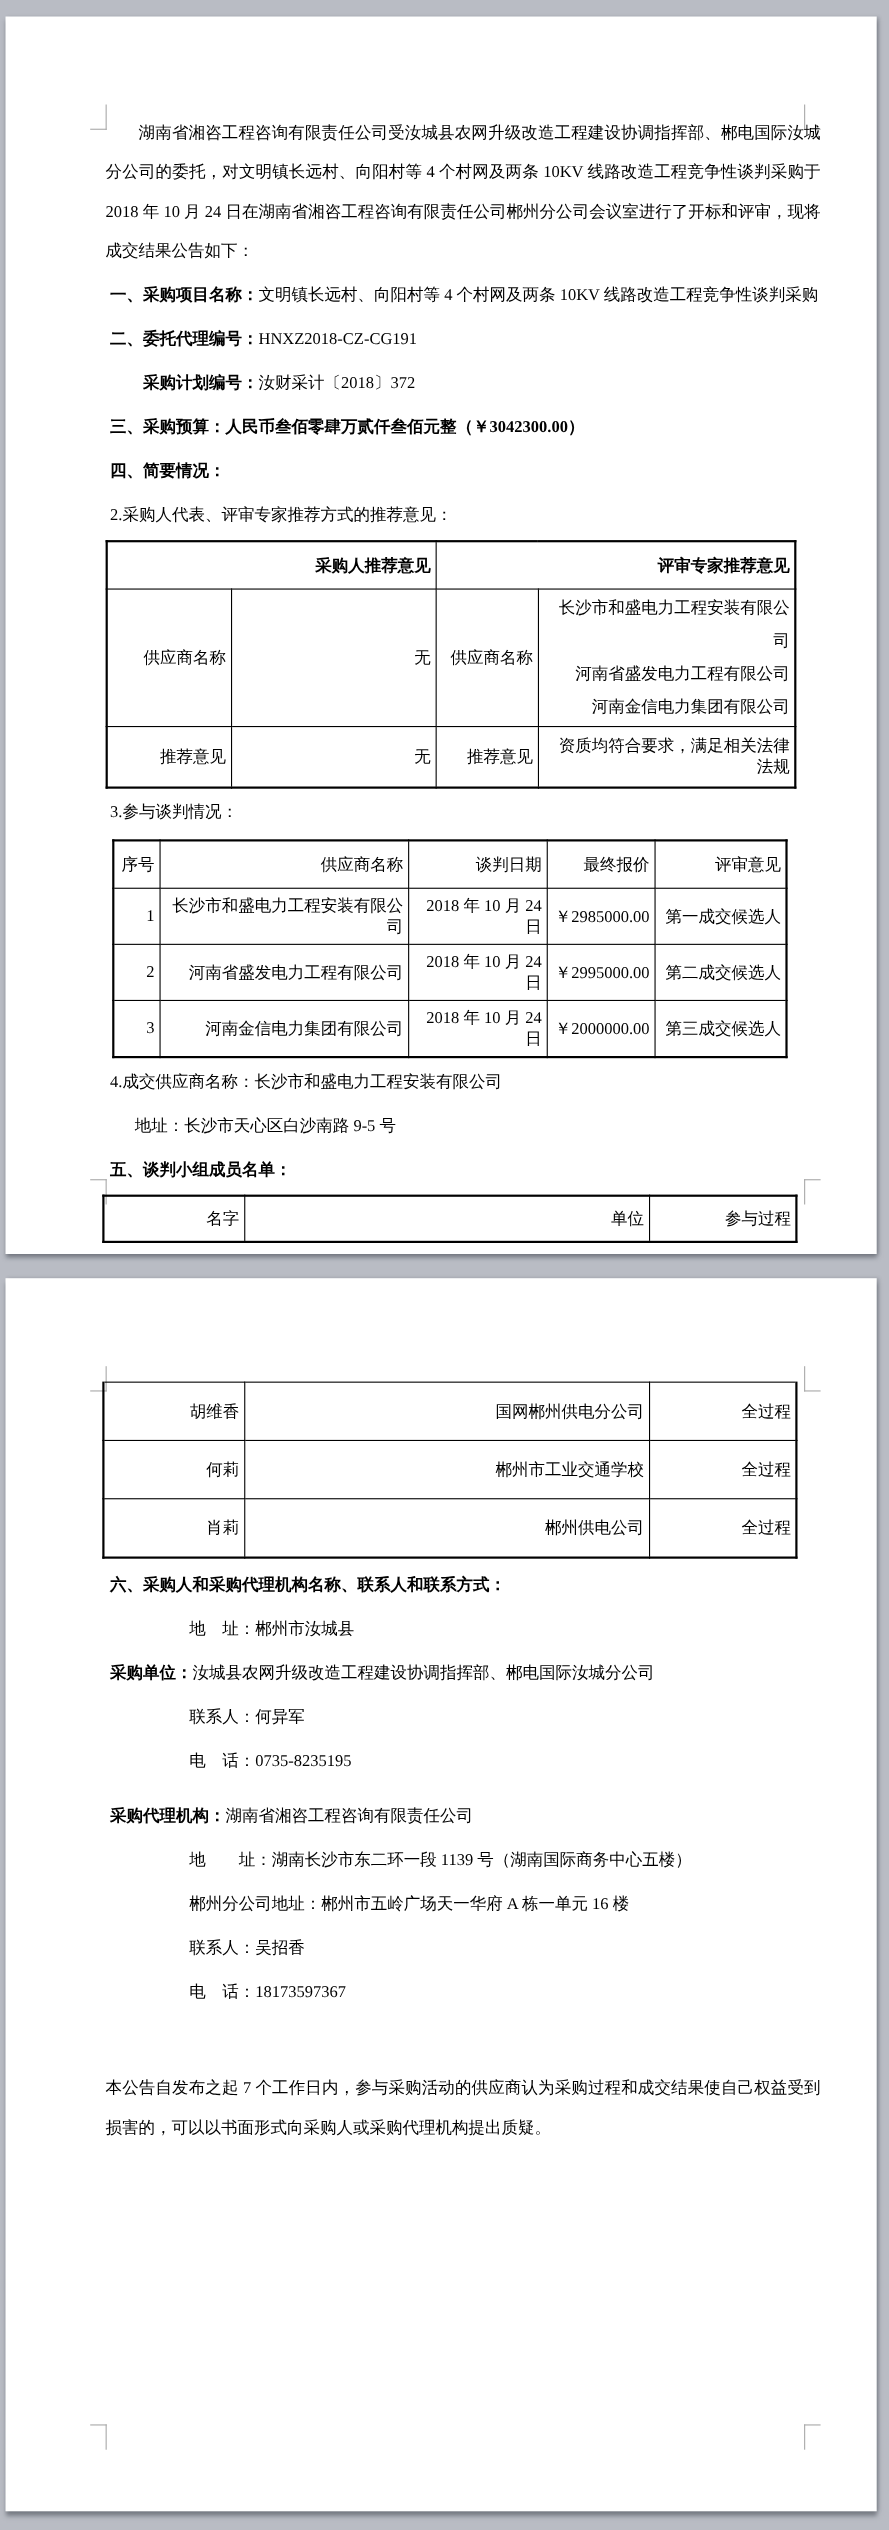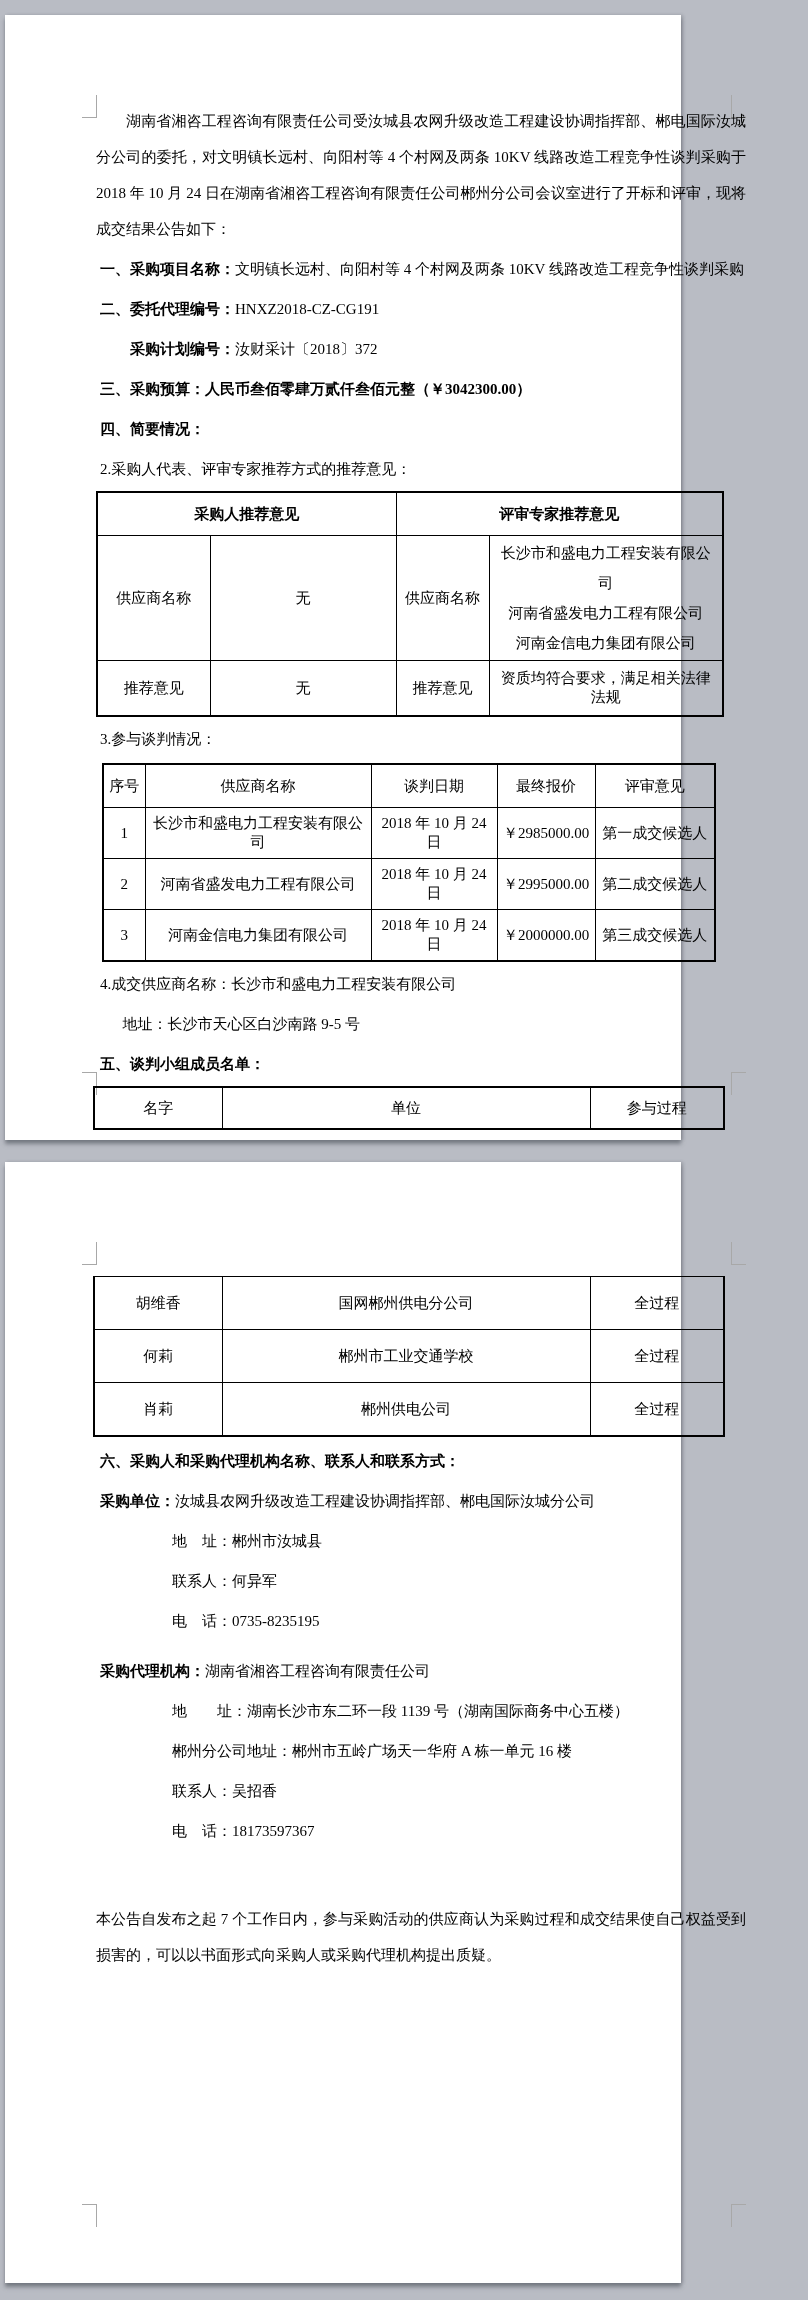--- a/index.html
+++ b/index.html
@@ -2,39 +2,39 @@
 <html><head>
 <meta charset="utf-8">
 <style>
   html,body{margin:0;padding:0}
   body{
     width:808px;height:2300px;background:#b9bcc4;
     font-family:"Liberation Serif","DejaVu Serif",serif;color:#000;
     position:relative;overflow:hidden;
   }
   .page{
-    position:absolute;left:5px;width:676px;background:#ffffff;
+    position:absolute;left:5px;width:792px;background:#ffffff;
     box-shadow:0 4px 4px rgba(70,74,84,.55),2px 0 3px rgba(70,74,84,.25);
   }
   #page1{top:15px;height:1125px}
   #page2{top:1162px;height:1121px}
   .content{position:absolute;left:91px;width:650px}
   #page1 .content{top:88px}
-  #page2 .content{top:114px}
+  #page2 .content{top:94px}
 
   .para{margin:0;font-size:15px;line-height:36px;text-align:justify}
   .indent{text-indent:2em}
   .line{margin:4px;font-size:15px;line-height:36px;white-space:nowrap}
   .b{font-weight:bold}
   .ind2{padding-left:2em}
   .ind15{padding-left:1.5em}
   .sub{padding-left:4.8em}
 
   table{border-collapse:collapse;border:2px solid #000;font-size:15px;table-layout:fixed}
-  td{border:1px solid #000;text-align:center;vertical-align:middle;padding:2px 4px;overflow:hidden}
+  td{border:1px solid #000;text-align:right;vertical-align:middle;padding:2px 4px;overflow:hidden}
   .t1{width:626px;margin-top:4px}
   .t1 .hrow td{height:38px;font-weight:bold}
   .t1 .suprow td{height:92px}
   .t1 .suprow .multi div{line-height:30px}
   .t1 .recrow td{height:50px}
   .t2{width:612px;margin-left:6px;margin-top:6px}
   .t2 .hrow td{height:38px}
   .t2 .drow td{height:46px}
   .t3{width:630px;margin-left:-3px;margin-top:4px}
   .t3 .hrow td{height:36px;font-weight:normal}
@@ -196,22 +196,22 @@
       <tr>
         <td>肖莉</td>
         <td>郴州供电公司</td>
         <td>全过程</td>
       </tr>
     </tbody>
       </table>
 
     <p class="line" style="margin-top:6px"><span class="b">六、采购人和采购代理机构名称、联系人和联系方式：</span></p>
 
+    <p class="line sub">地　址：郴州市汝城县</p>
     <p class="line"><span class="b">采购单位：</span><span>汝城县农网升级改造工程建设协调指挥部、郴电国际汝城分公司</span></p>
-    <p class="line sub">地　址：郴州市汝城县</p>
     <p class="line sub">联系人：何异军</p>
     <p class="line sub">电　话：0735-8235195</p>
 
     <p class="line" style="margin-top:14px"><span class="b">采购代理机构：</span><span>湖南省湘咨工程咨询有限责任公司</span></p>
     <p class="line sub">地　　址：湖南长沙市东二环一段 1139 号（湖南国际商务中心五楼）</p>
     <p class="line sub">郴州分公司地址：郴州市五岭广场天一华府 A 栋一单元 16 楼</p>
     <p class="line sub">联系人：吴招香</p>
     <p class="line sub">电　话：18173597367</p>
 
     <p class="para" style="margin-top:52px">本公告自发布之起 7 个工作日内，参与采购活动的供应商认为采购过程和成交结果使自己权益受到损害的，可以以书面形式向采购人或采购代理机构提出质疑。</p>

